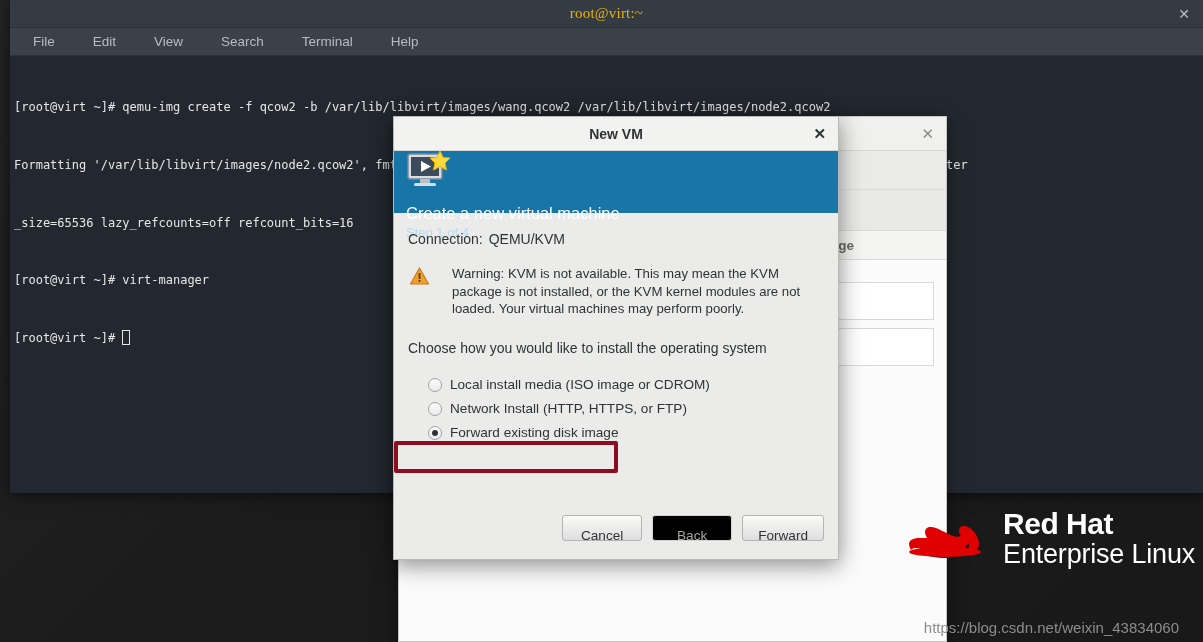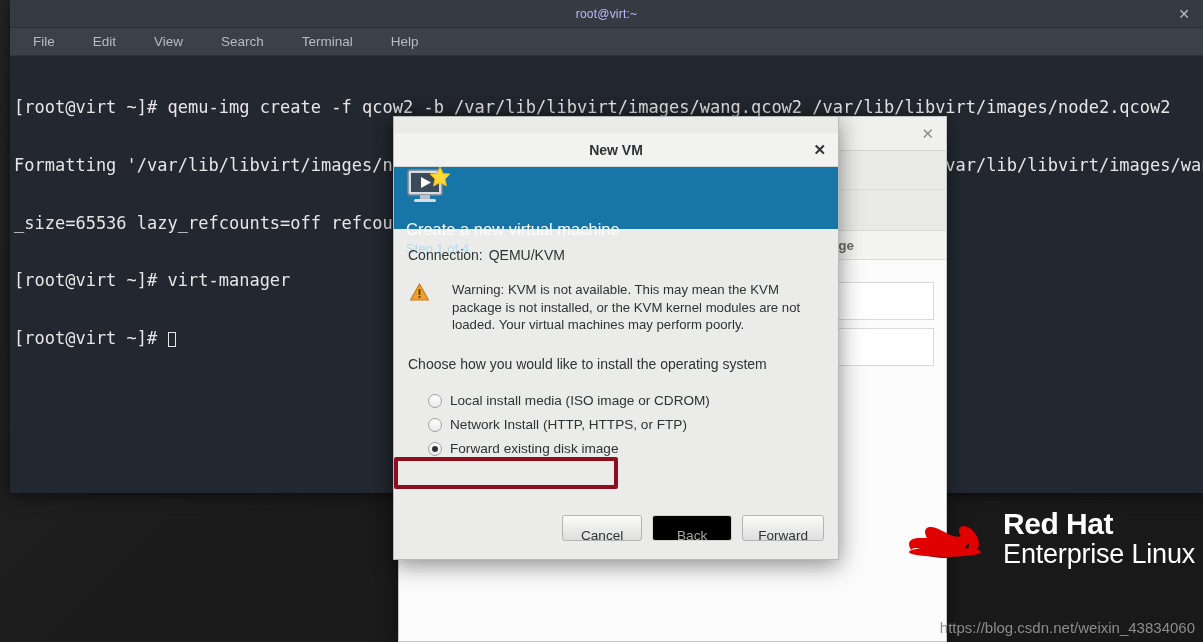--- a/index.html
+++ b/index.html
@@ -23,21 +23,21 @@
     background: #232830;
     box-shadow: 0 2px 14px rgba(0,0,0,.6);
   }
   .term-titlebar {
     position: relative; height: 28px;
     background: #353b43;
     border-bottom: 1px solid #2b3037;
     display: flex; align-items: center; justify-content: center;
   }
   .term-title {
-    font-size: 12px; color: #c4b5fd; letter-spacing: .2px;
+    font-size: 15px; color: #eab308; letter-spacing: .2px; font-family: Liberation Serif, serif;
   }
   .term-close {
     position: absolute; right: 10px; top: 50%; transform: translateY(-50%);
     width: 18px; height: 18px; line-height: 18px; text-align: center;
     color: #b9bfc5; font-size: 14px; cursor: pointer;
   }
   .term-menubar {
     height: 28px; background: #3b4149;
     display: flex; align-items: center; gap: 16px;
     padding-left: 12px;
@@ -45,21 +45,21 @@
   }
   .menu-item {
     font-size: 13.5px; color: #b6bcc2;
     padding: 3px 11px; cursor: pointer; border-radius: 2px;
   }
   .term-body {
     position: absolute; left: 0; top: 56px; right: 0; bottom: 0;
     background: #232830;
     padding: 4px 6px 0 4px;
     font-family: "DejaVu Sans Mono", "Liberation Mono", monospace;
-    font-size: 17px;
+    font-size: 12px;
     line-height: 19.2px;
     color: #e6e6e6;
     white-space: pre;
     overflow: hidden;
   }
   .term-line { white-space: pre; }
   .cursor {
     display: inline-block; width: 8px; height: 15px;
     border: 1px solid #e6e6e6; vertical-align: -3px;
   }
@@ -104,38 +104,38 @@
 
   
   .brand {
     position: absolute; right: 8px; top: 508px;
     display: flex; align-items: center; gap: 12px;
   }
   .brand-text { color: #ffffff; line-height: 1.06; }
   .brand-line1 { font-size: 30px; font-weight: bold; letter-spacing: -.5px; }
   .brand-line2 { font-size: 27px; font-weight: normal; letter-spacing: -.2px; }
   .watermark {
-    position: absolute; right: 8px; bottom: 6px;
+    position: absolute; right: 24px; bottom: 6px;
     font-size: 15px; color: #8c8c8c;
     font-family: "Liberation Sans", sans-serif;
   }
 
   
   .dialog {
     position: absolute; left: 393px; top: 116px; width: 446px; height: 444px;
     background: #ebebe9;
     border: 1px solid #b9b9b7;
     box-shadow: 0 5px 22px rgba(0,0,0,.45);
     display: flex; flex-direction: column;
   }
   .dlg-titlebar {
     position: relative; height: 34px;
     background: #f2f2f0;
     border-bottom: 1px solid #d7d7d5;
-    display: flex; align-items: center; justify-content: center; margin-top: 16px;
+    display: flex; align-items: center; justify-content: center;
   }
   .dlg-title { font-size: 14px; font-weight: bold; color: #2e3436; }
   .dlg-close {
     position: absolute; right: 12px; top: 50%; transform: translateY(-50%);
     font-size: 15px; font-weight: bold; color: #2e3436; cursor: pointer;
   }
   .dlg-banner {
     height: 62px; background: #1775a8;
     display: flex; align-items: flex-start; gap: 13px;
     padding-left: 12px;

